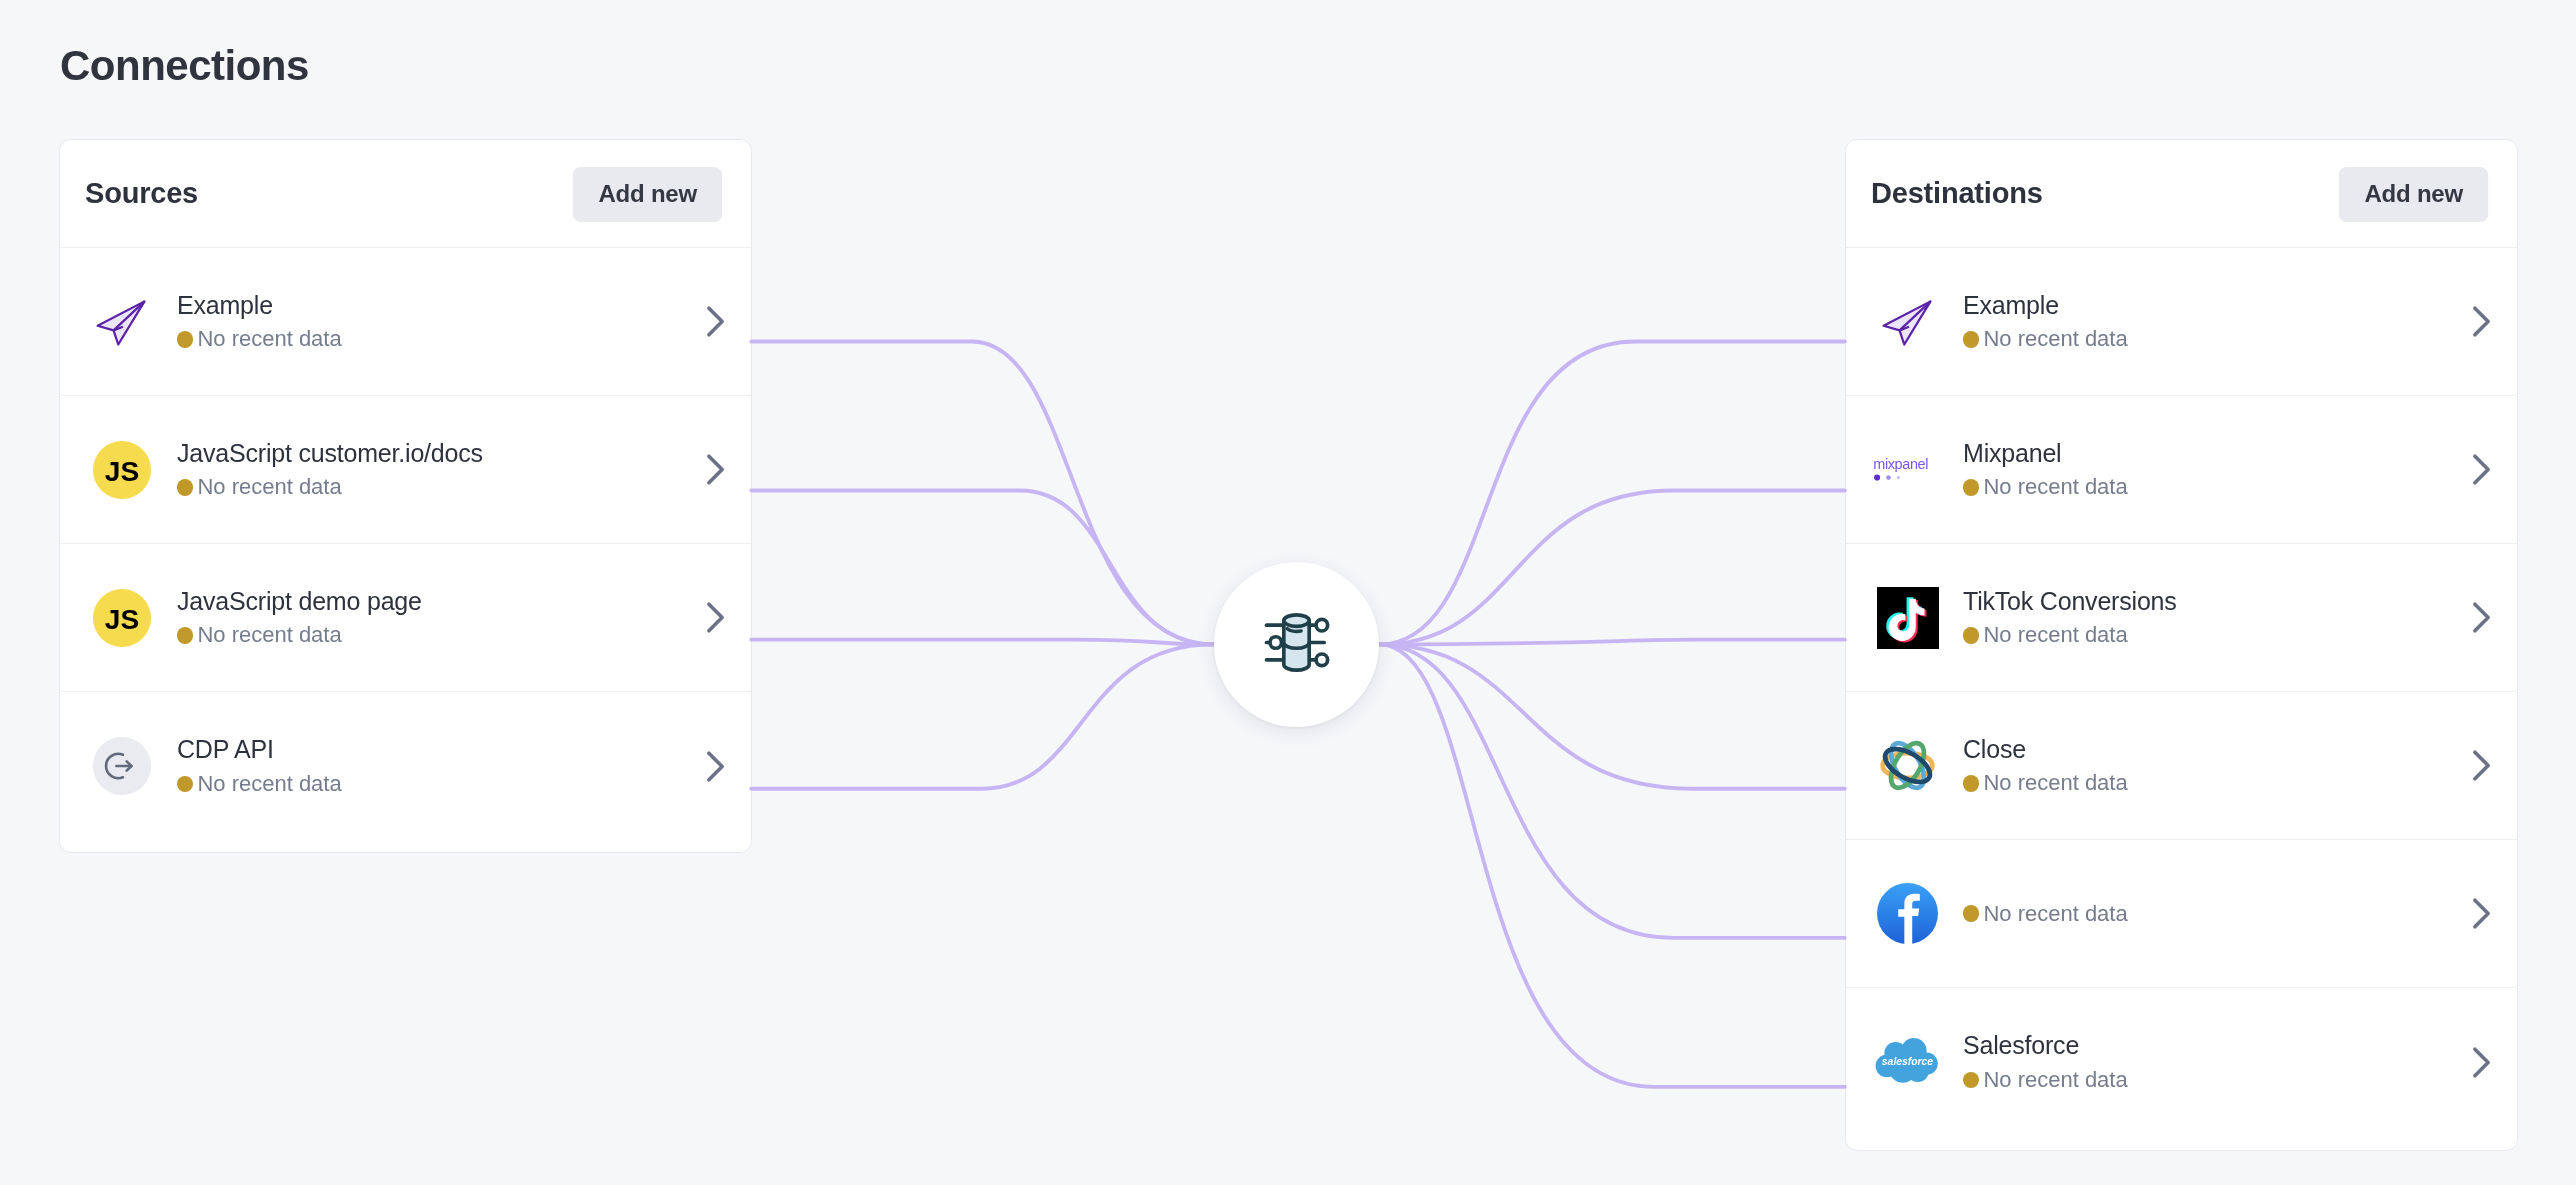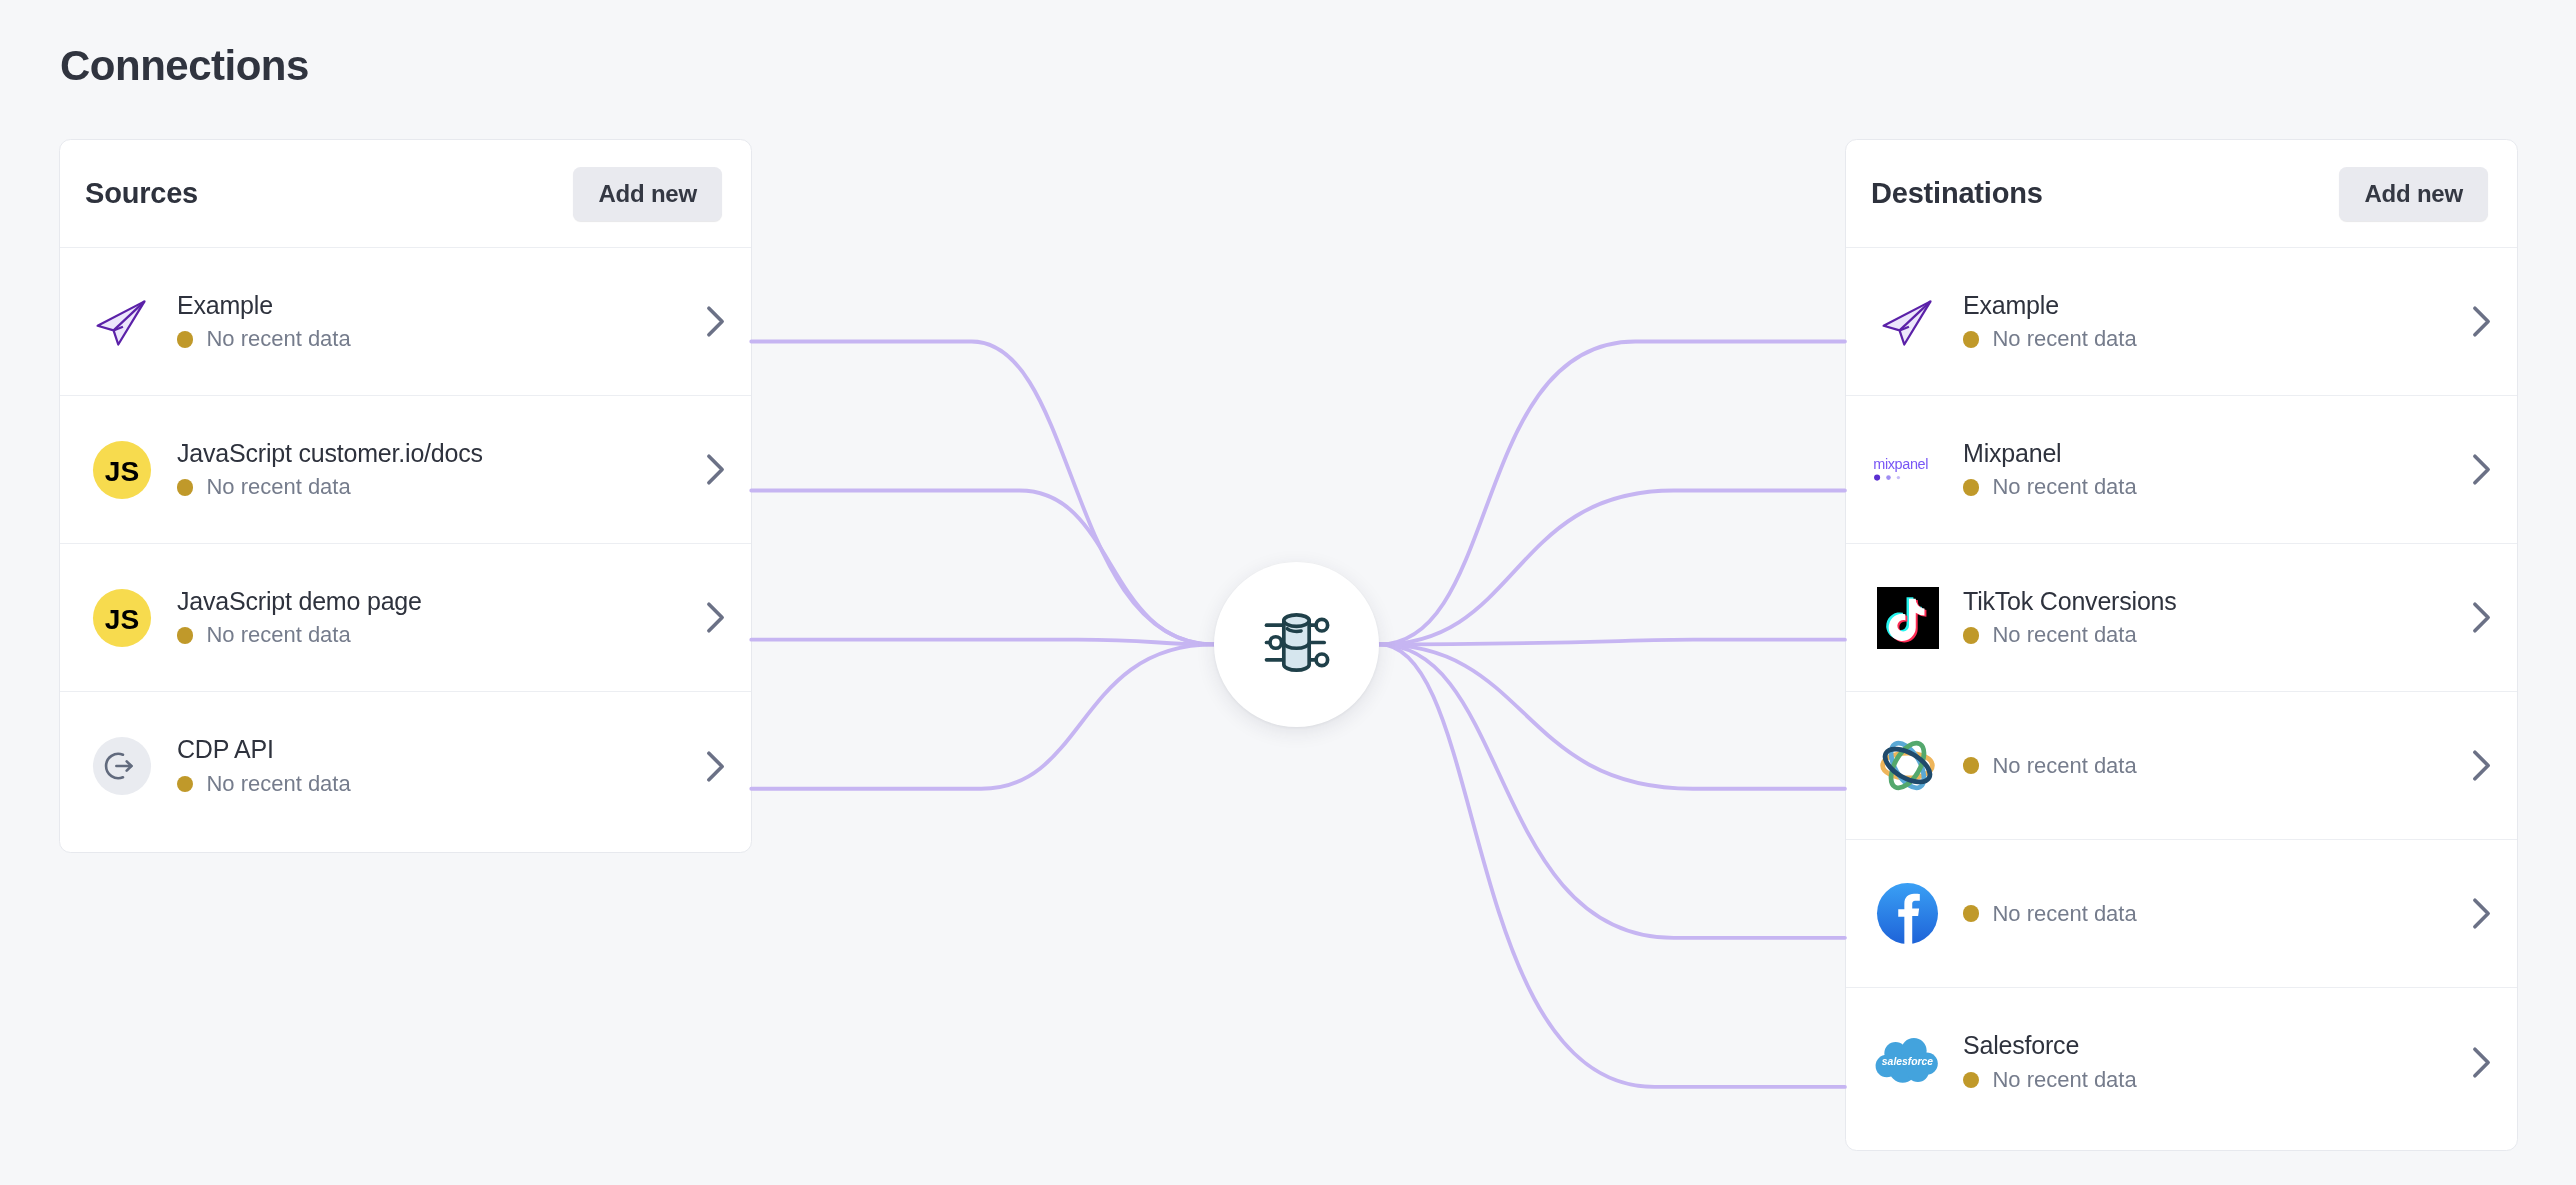--- a/index.html
+++ b/index.html
@@ -99,21 +99,21 @@
     font-size: 25px;
     font-weight: normal;
     color: #2e323d;
     letter-spacing: -0.2px;
     white-space: nowrap;
     margin-bottom: 6.7px;
   }
   .row-status {
     display: flex;
     align-items: center;
-    gap: 13px;
+    gap: 4px;
     font-size: 22px;
     color: #757c8c;
     white-space: nowrap;
   }
   .status-dot {
     width: 16.4px;
     height: 16.4px;
     min-width: 16.4px;
     border-radius: 50%;
     background: #c0992a;
@@ -375,20 +375,21 @@
         <svg width="65" height="65" viewBox="0 0 68 68">
           <g fill="none" stroke-width="5">
             <ellipse cx="34" cy="34" rx="26" ry="13" stroke="#eeb55a" transform="rotate(0 34 34)"></ellipse>
             <ellipse cx="34" cy="34" rx="26" ry="13" stroke="#5aa9d6" transform="rotate(60 34 34)"></ellipse>
             <ellipse cx="34" cy="34" rx="26" ry="13" stroke="#54a86d" transform="rotate(120 34 34)"></ellipse>
             <ellipse cx="34" cy="34" rx="26" ry="13" stroke="#1f4a6b" transform="rotate(30 34 34)"></ellipse>
           </g>
         </svg>
       </span>
       <div class="row-text">
+        <div class="row-name">Close</div>
         <div class="row-status">
           <span class="status-dot"></span>
           <span>No recent data</span>
         </div>
       </div>
       <span class="chevron">
         <svg width="21" height="33" viewBox="0 0 12 20">
             <path d="M2 2 L10 10 L2 18" fill="none" stroke="currentColor" stroke-width="2.2" stroke-linecap="round" stroke-linejoin="round"></path>
           </svg>
       </span>

